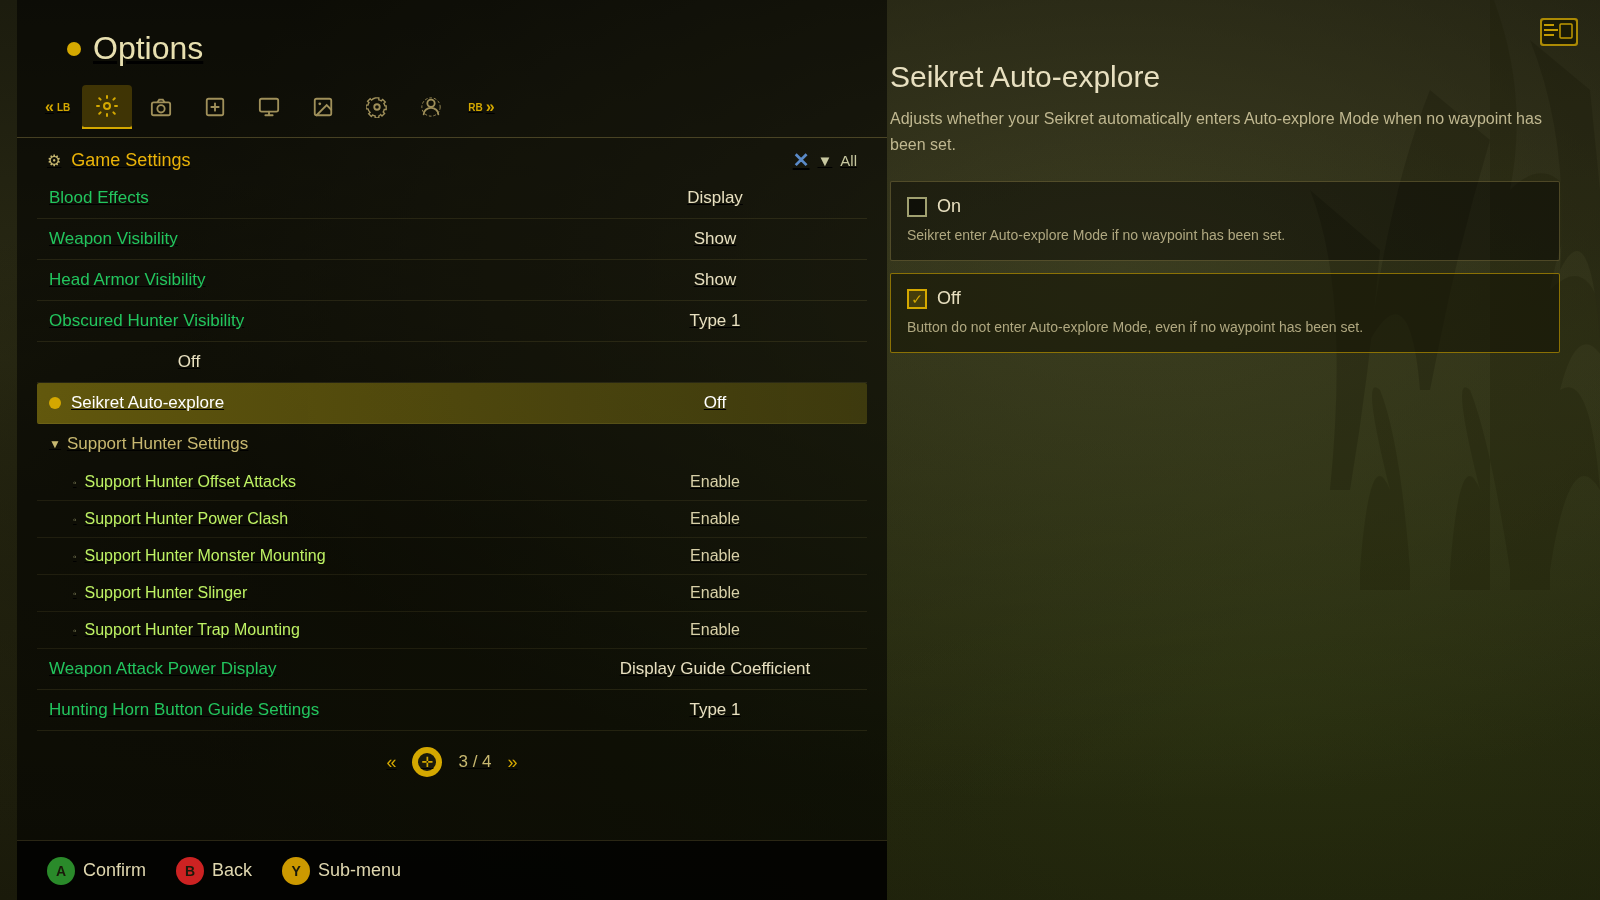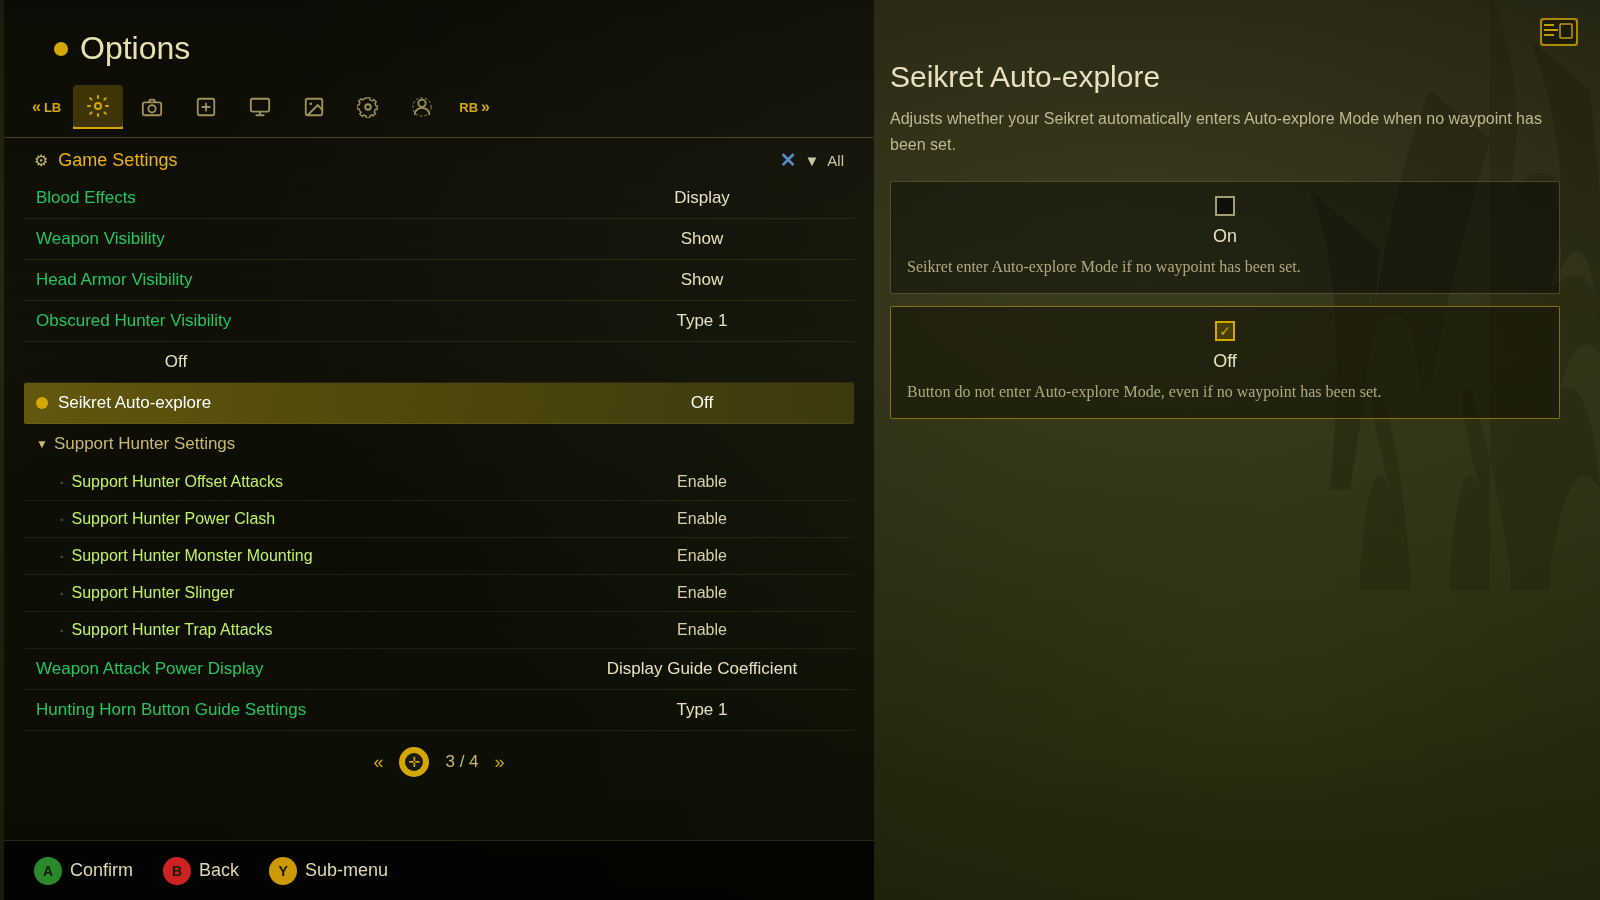--- a/index.html
+++ b/index.html
@@ -36,25 +36,26 @@
       top: 18px;
       right: 20px;
       color: #d4a800;
       font-size: 28px;
       opacity: 0.9;
     }
 
     
     .left-panel {
       position: absolute;
-      left: 4px;
+      left: 17px;
       top: 0;
       width: 870px;
       height: 100%;
       background: rgba(0,0,0,0.55);
+      text-decoration: underline;
     }
 
     .options-title {
       color: #e8e0b0;
       font-size: 32px;
       font-weight: 300;
       padding: 30px 30px 10px 50px;
       display: flex;
       align-items: center;
       gap: 12px;
@@ -84,21 +85,21 @@
       background: none;
       border: none;
       cursor: pointer;
       padding: 4px 8px;
       display: flex;
       align-items: center;
       gap: 3px;
     }
 
     .tab-nav-btn .nav-text {
-      font-size: 13px;
+      font-size: 10px;
       color: #d4a800;
     }
 
     .tab-icon {
       width: 50px;
       height: 44px;
       display: flex;
       align-items: center;
       justify-content: center;
       color: #c8b870;
@@ -334,21 +335,20 @@
     .option-card.selected {
       border-color: rgba(212,168,0,0.6);
       background: rgba(20,20,5,0.6);
     }
 
     .option-card-header {
       display: flex;
       align-items: center;
       gap: 10px;
       margin-bottom: 8px;
-      flex-direction: column;
     }
 
     .option-checkbox {
       width: 20px;
       height: 20px;
       border: 2px solid #a0a070;
       background: rgba(0,0,0,0.5);
       display: flex;
       align-items: center;
       justify-content: center;
@@ -365,24 +365,23 @@
       font-size: 14px;
     }
 
     .option-label {
       color: #e8e0c0;
       font-size: 18px;
     }
 
     .option-desc {
       color: #b0a880;
-      font-size: 16px;
+      font-size: 14px;
       line-height: 1.5;
       padding-left: 0;
-      font-family: Liberation Serif, serif;
     }
 
     
     .bottom-bar {
       position: absolute;
       bottom: 0;
       left: 0;
       width: 870px;
       height: 60px;
       background: rgba(0,0,0,0.7);
@@ -595,21 +594,21 @@
       </div>
 
       <div class="sub-setting-row">
         <span class="sub-bullet">◦</span>
         <span class="sub-setting-name">Support Hunter Slinger</span>
         <span class="sub-setting-value">Enable</span>
       </div>
 
       <div class="sub-setting-row">
         <span class="sub-bullet">◦</span>
-        <span class="sub-setting-name">Support Hunter Trap Attacks</span>
+        <span class="sub-setting-name">Support Hunter Trap Mounting</span>
         <span class="sub-setting-value">Enable</span>
       </div>
 
       <div class="setting-row">
 
         <span class="setting-name">Weapon Attack Power Display</span>
         <span class="setting-value">Display Guide Coefficient</span>
       </div>
 
       <div class="setting-row">

